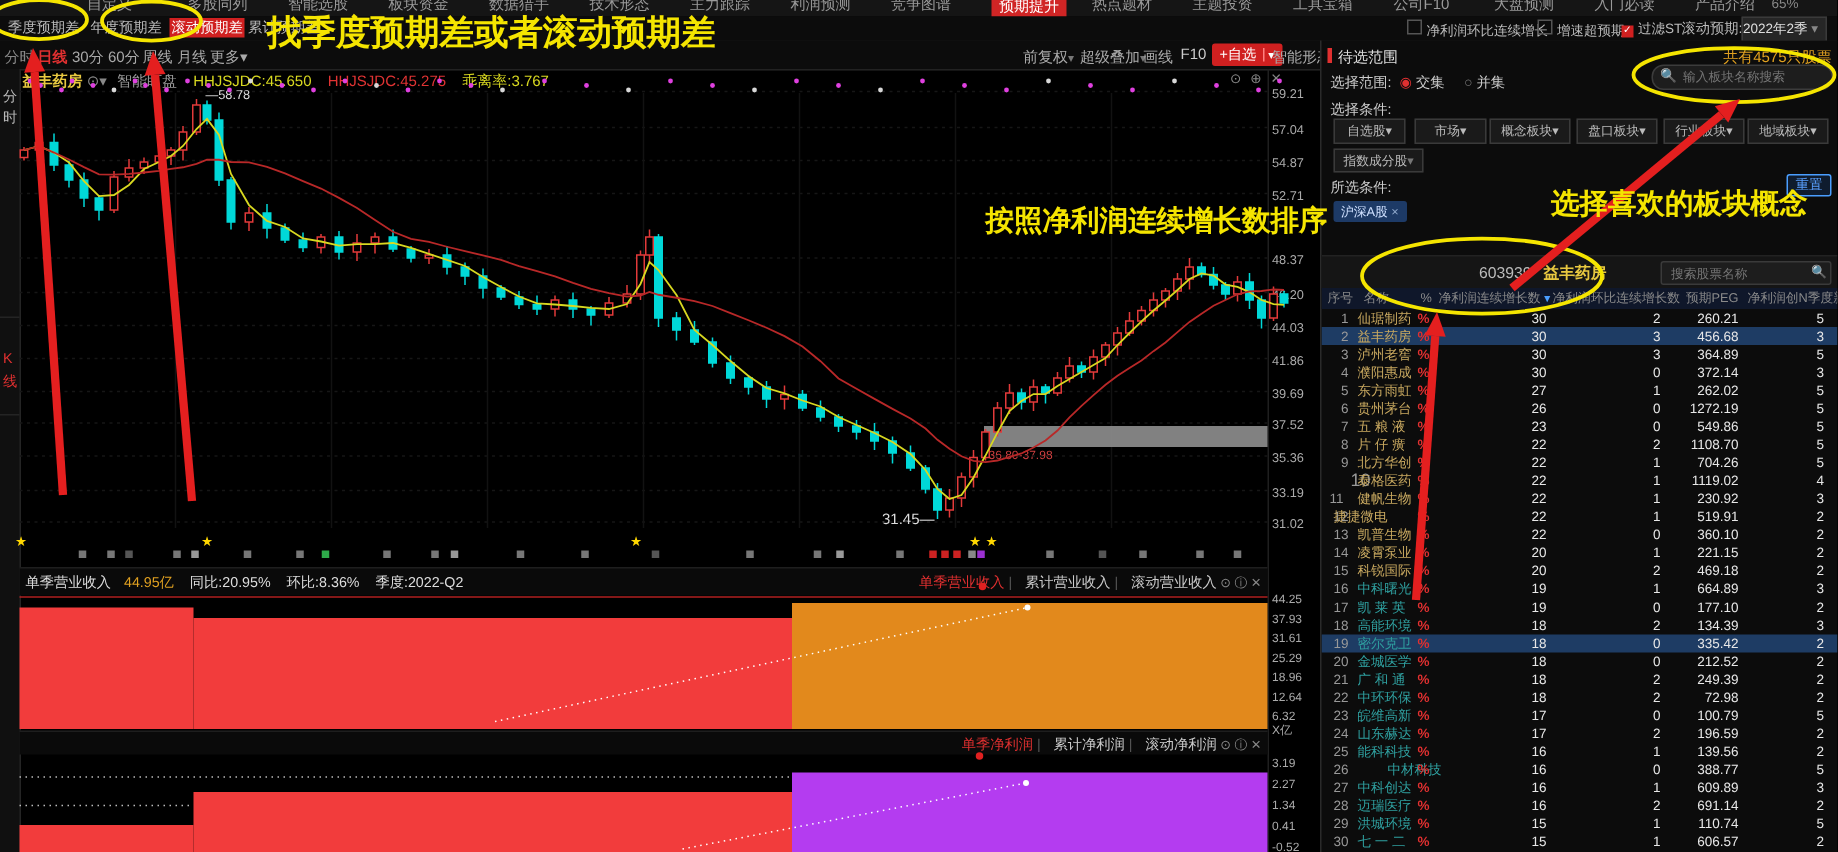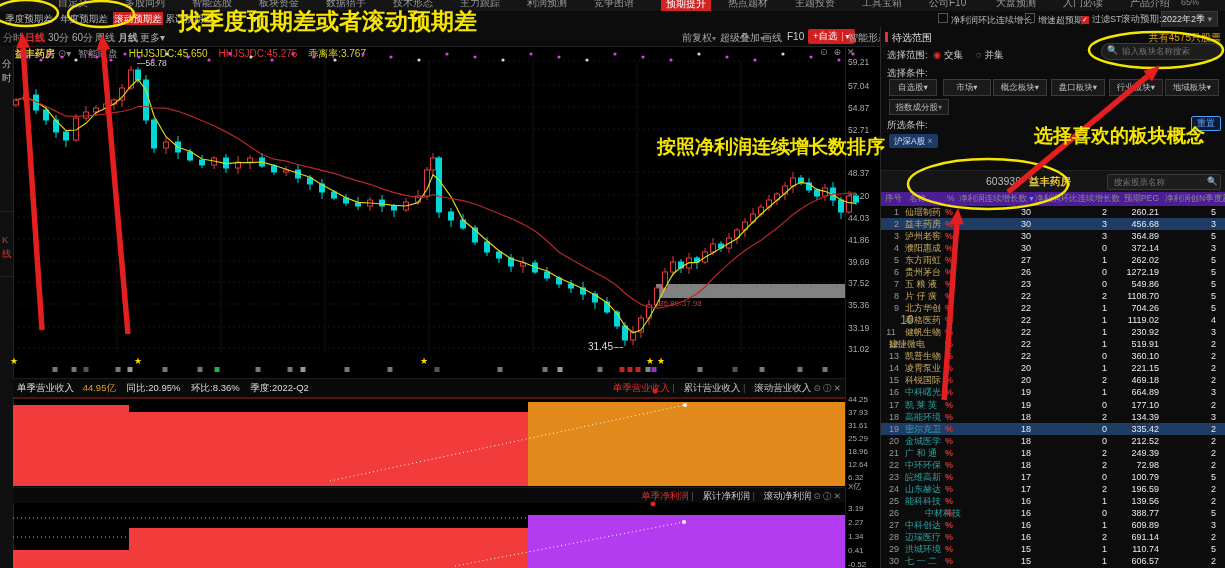--- a/index.html
+++ b/index.html
@@ -62,21 +62,21 @@
     <span class="seg nowrap" style="left:720px;top:4px;"><span>超级叠加</span><span style="color:#777;font-size:8px;">▾</span></span>
     <span class="seg nowrap" style="left:762px;top:4px;">画线</span>
     <span class="seg nowrap" style="left:787px;top:4px;color:#ccc;">F10</span>
     <span class="abs nowrap" style="left:808px;top:2px;background:#d02020;color:#fff;font-size:9.5px;padding:1px 5px;border-radius:2px;"><span>+自选</span><span style="margin-left:4px;border-left:1px solid #ff8080;padding-left:3px;font-size:8px;">▾</span></span>
     <span class="seg nowrap" style="left:848px;top:4px;">智能形态</span>
   <div style="position: absolute; left: 3px; top: 4px; font-size: 10px; white-space: nowrap; color: rgb(136, 136, 136); font-weight: normal;">分时</div>
       <div style="position: absolute; left: 25px; top: 4px; font-size: 10px; white-space: nowrap; color: rgb(224, 48, 48); font-weight: bold;">日线</div>
       <div style="position: absolute; left: 48px; top: 4px; font-size: 10px; white-space: nowrap; color: rgb(170, 170, 170); font-weight: normal;">30分</div>
       <div style="position: absolute; left: 72px; top: 4px; font-size: 10px; white-space: nowrap; color: rgb(170, 170, 170); font-weight: normal;">60分</div>
       <div style="position: absolute; left: 95px; top: 4px; font-size: 10px; white-space: nowrap; color: rgb(170, 170, 170); font-weight: normal;">周线</div>
-      <div style="position: absolute; left: 118px; top: 4px; font-size: 10px; white-space: nowrap; color: rgb(170, 170, 170); font-weight: bold;">月线</div>
+      <div style="position: absolute; left: 118px; top: 4px; font-size: 10px; white-space: nowrap; color: rgb(170, 170, 170); font-weight: normal;">月线</div>
       <div style="position: absolute; left: 140px; top: 4px; font-size: 10px; white-space: nowrap; color: rgb(170, 170, 170); font-weight: normal;">更多▾</div>
     </div>
 
   <div id="leftstrip">
       <div style="position: absolute; left: 2px; top: 12px; font-size: 9.5px; color: rgb(187, 187, 187);">分</div>
       <div style="position: absolute; left: 2px; top: 26px; font-size: 9.5px; color: rgb(187, 187, 187);">时</div>
       <div style="position: absolute; left: 2px; top: 188px; font-size: 9.5px; color: rgb(224, 48, 48);">K</div>
       <div style="position: absolute; left: 2px; top: 202px; font-size: 9.5px; color: rgb(224, 48, 48);">线</div>
       <div style="position: absolute; left: 0px; top: 165px; width: 13px; height: 1px; background: rgb(36, 36, 36);"></div>
       <div style="position: absolute; left: 0px; top: 230px; width: 13px; height: 1px; background: rgb(36, 36, 36);"></div>
@@ -190,21 +190,21 @@
       <span class="abs nowrap" style="left:105px;top:4px;font-size:10.5px;">
         <span style="color:#bbb;">603939</span>
         <span style="color:#e8c840;font-weight:bold;margin-left:5px;">益丰药房</span>
       </span>
       <span class="abs" style="right:5px;top:3px;width:112px;height:14px;background:#1d1d1d;border:1px solid #3a3a3a;border-radius:2px;">
         <input style="position: absolute; left: 4px; top: 1px; width: 88px; border: 0px; background: transparent; color: rgb(153, 153, 153); font-size: 8.5px;" placeholder="搜索股票名称">
         <span style="position:absolute;right:2px;top:1px;font-size:8.5px;color:#888;">🔍</span>
       </span>
     </div>
 
-    <div id="tableHeader" class="abs" style="left:0;top:165px;width:345px;height:14px;background:#4c1d95;">
+    <div id="tableHeader" class="abs" style="left:0;top:165px;width:345px;height:14px;background:#0f172a;">
         <div style="position: absolute; left: 4px; top: 1px; font-size: 8.5px; color: rgb(138, 138, 138);">序号</div>
         <div style="position: absolute; left: 28px; top: 1px; font-size: 8.5px; color: rgb(138, 138, 138);">名称</div>
         <div style="position: absolute; left: 66px; top: 1px; font-size: 8.5px; color: rgb(138, 138, 138);">%</div>
         <div style="position: absolute; left: 78px; top: 1px; font-size: 8.5px; color: rgb(138, 138, 138); white-space: nowrap;">净利润连续增长数<span style="color: rgb(74, 158, 255); font-size: 7px; margin-left: 1px;">▼</span></div>
         <div style="position: absolute; left: 154px; top: 1px; font-size: 8.5px; color: rgb(138, 138, 138); white-space: nowrap;">净利润环比连续增长数</div>
         <div style="position: absolute; left: 238px; top: 1px; width: 40px; text-align: right; font-size: 8.5px; color: rgb(138, 138, 138);">预期PEG</div>
         <div style="position: absolute; left: 284px; top: 1px; font-size: 8.5px; color: rgb(138, 138, 138); white-space: nowrap;">净利润创N季度新</div>
       </div>
     <div id="tableRows">
         <div style="position: absolute; left: 0px; top: 179px; width: 345px; height: 12.033px;">

